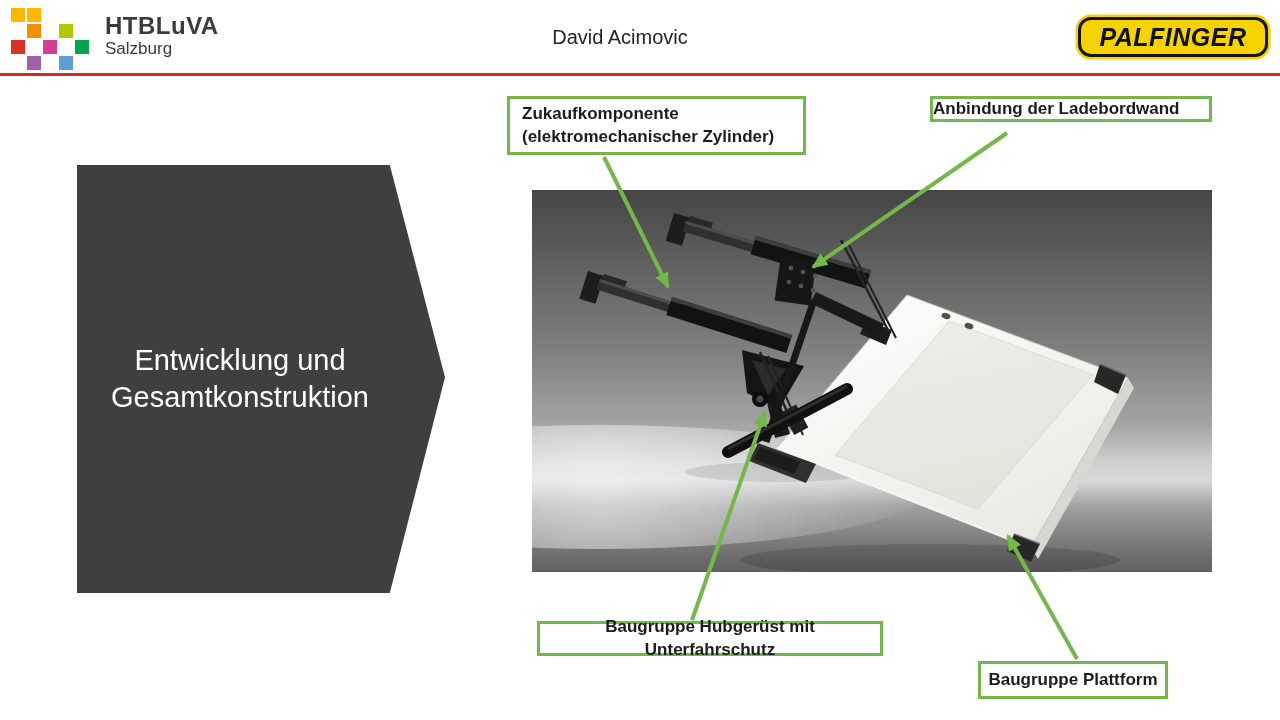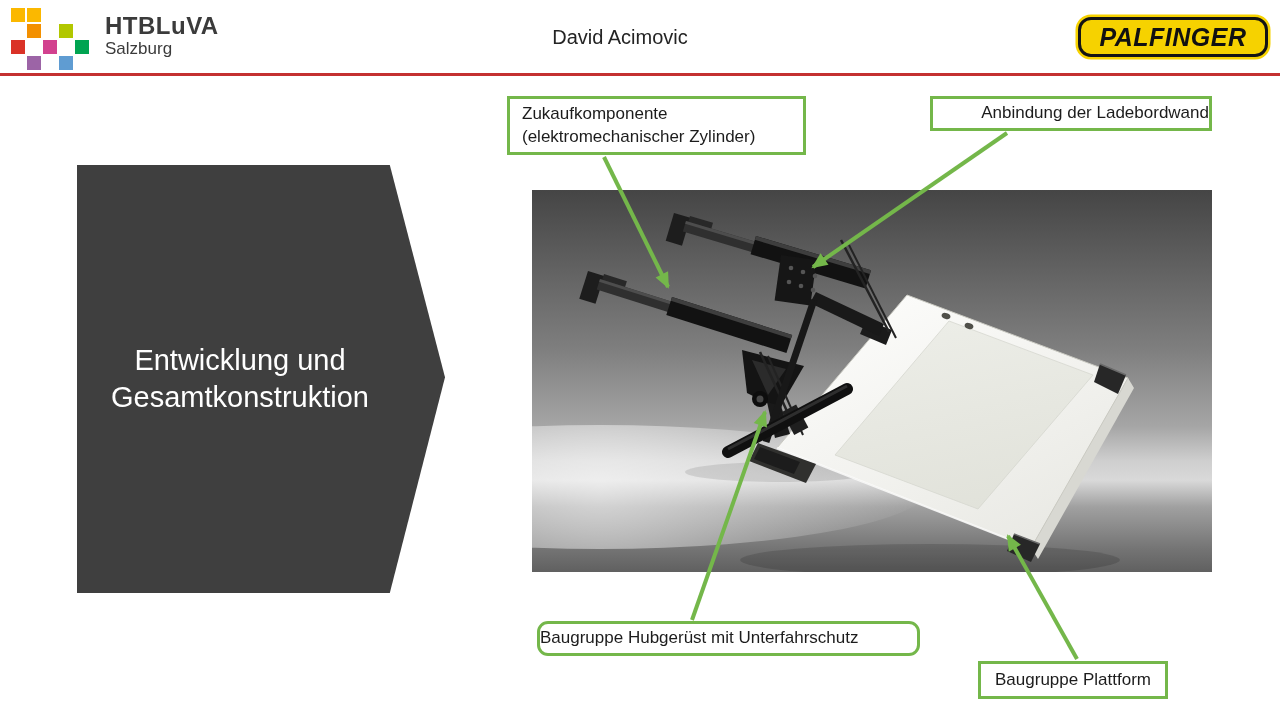--- a/index.html
+++ b/index.html
@@ -26,24 +26,24 @@
           clip-path:polygon(0% 0%,85% 0%,100% 49.6%,85% 100%,0% 100%);
           display:flex;align-items:center;justify-content:center;}
   .banner-label{color:#fff;font-size:29px;line-height:1.26;text-align:center;
           white-space:pre-line;padding-right:42px;}
   
   .fig-svg{position:absolute;left:0;top:0;width:1280px;height:720px;}
   .co-arrow{stroke:#74B74A;stroke-width:4;fill:none;}
   
   .callout{position:absolute;box-sizing:border-box;background:#fff;border:3px solid #74B74A;
            color:#1c1c1c;font-size:17px;display:flex;align-items:center;z-index:5;}
-  .callout .lbl{white-space:pre-line;line-height:1.35;}
+  .callout .lbl{white-space:pre-line;line-height:1.35;font-weight:bold;}
   .co-zukauf{left:507px;top:96px;width:299px;height:59px;padding:2px 12px;text-align:left;}
-  .co-anbindung{left:930px;top:96px;width:282px;height:35px;justify-content:flex-end;text-align:center;}
-  .co-hub{left:537px;top:621px;width:383px;height:35px;justify-content:flex-start;text-align:center;border-radius:11px;}
+  .co-anbindung{left:930px;top:96px;width:282px;height:26px;justify-content:flex-start;text-align:center;}
+  .co-hub{left:537px;top:621px;width:346px;height:35px;justify-content:flex-start;text-align:center;}
   .co-plattform{left:978px;top:661px;width:190px;height:38px;justify-content:center;text-align:center;}
 </style>
 </head>
 <body>
 
 <div class="slide">
 
   <div class="header">
     <div class="logo-school">
       <div class="mosaic">

